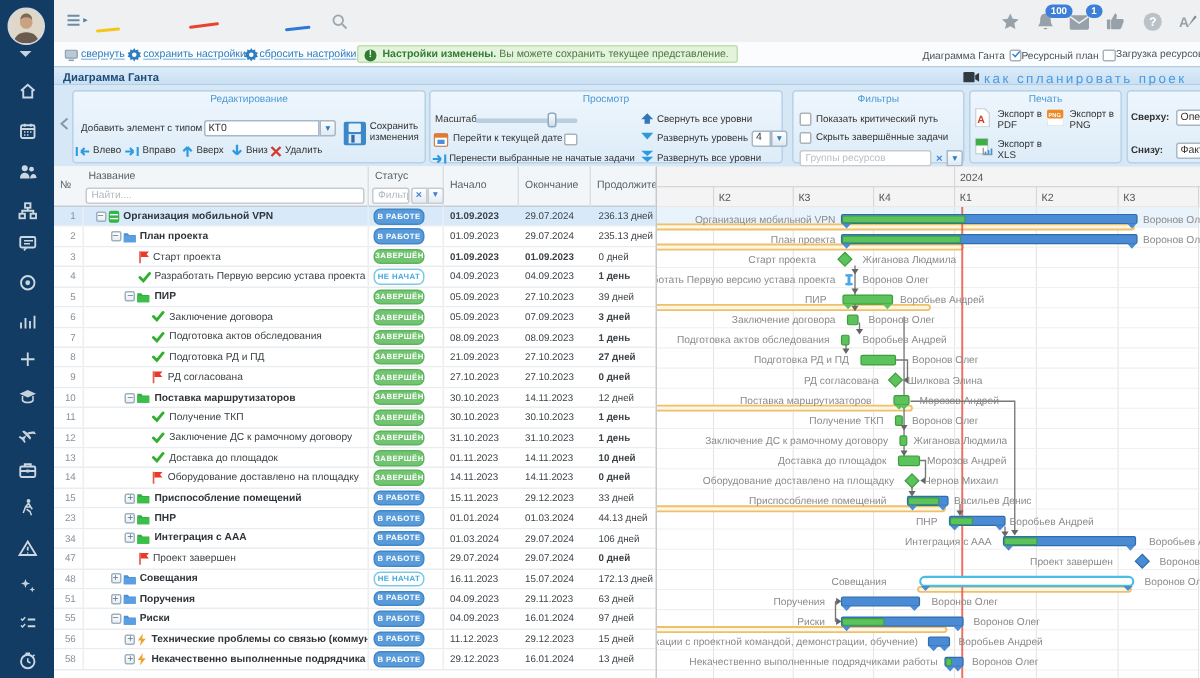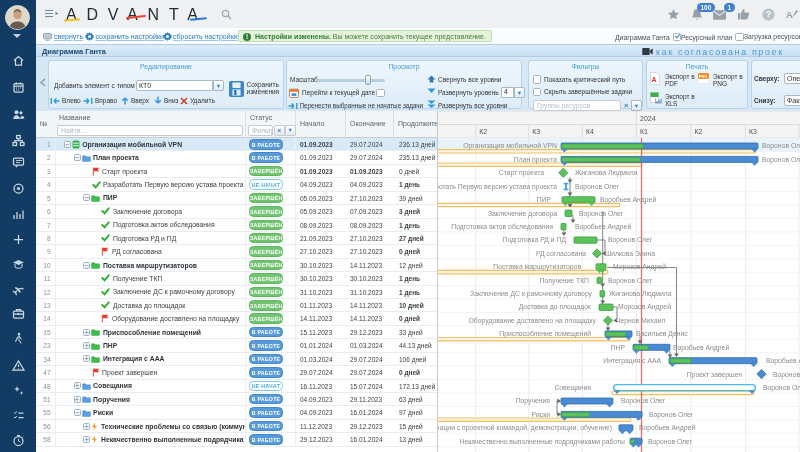--- a/index.html
+++ b/index.html
@@ -57,21 +57,20 @@
 #gantt {position:absolute;left:437px;top:111px;width:363px;height:341px;border-left:1px solid #c2cad0;overflow:hidden}
 </style></head><body>
 <div id="app">
   <div id="top">
     <svg id="menu" width="16" height="12" viewBox="0 0 16 12">
         <g stroke="#6a8aa5" stroke-width="1.2">
           <path d="M1 2.5h8M1 5.5h8M1 8.5h8"></path>
         </g>
         <path d="M11.5 4v3l3-1.5z" fill="#4a7fb5"></path>
       </svg>
-    <div id="logo">ADVANTA</div>
     <span class="lgbar" style="left:28px;top:18.5px;width:16px;background:#f5c518;transform:rotate(-5deg)"></span>
     <span class="lgbar" style="left:90px;top:15.5px;width:20px;background:#e8432e;transform:rotate(-7deg)"></span>
     <span class="lgbar" style="left:154px;top:17.5px;width:17px;background:#2f78d8;transform:rotate(-6deg)"></span>
     <svg id="srch" width="11" height="11" viewBox="0 0 11 11" fill="none" stroke="#9aa7b0" stroke-width="1.2">
         <circle cx="4.5" cy="4.5" r="3.2"></circle>
         <path d="M7 7l3 3"></path>
       </svg>
     <svg class="tbic" style="left:631px" width="13" height="13" viewBox="0 0 14 14">
         <path d="M7 1l1.8 3.8 4.2.5-3.1 2.8.8 4.1L7 10.2 3.3 12.2l.8-4.1L1 5.3l4.2-.5z" fill="#97a1a9"></path>
       </svg>
@@ -118,21 +117,21 @@
     <span class="chkrow" style="left:579px">Диаграмма Ганта<span class="cbx on"></span></span>
     <span class="chkrow" style="left:645px">Ресурсный план<span class="cbx"></span></span>
     <span class="chkrow" style="left:708px">Загрузка ресурсов</span>
   </div>
   <div id="tbar">
     <span class="tt">Диаграмма Ганта</span>
     <svg id="cam" width="11" height="7" viewBox="0 0 12 8">
         <rect width="8.5" height="8" rx="1" fill="#2f3a42"></rect>
         <path d="M9 2.5L12 0.5v7L9 5.5z" fill="#2f3a42"></path>
       </svg>
-    <span class="lnk">как согласована проек</span>
+    <span class="lnk">как спланировать проек</span>
   </div>
   <div id="ribbon">
 <div class="rbox" style="left:12px;width:236px">
         <span class="rttl">Редактирование</span>
       </div>
 <div class="rbox" style="left:250px;width:236px">
         <span class="rttl">Просмотр</span>
       </div>
 <div class="rbox" style="left:492px;width:115px">
         <span class="rttl">Фильтры</span>

